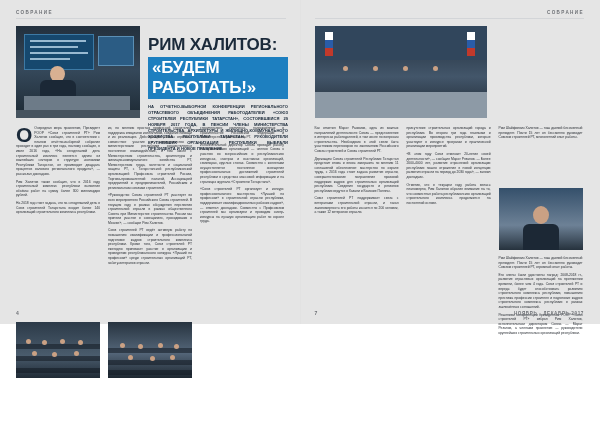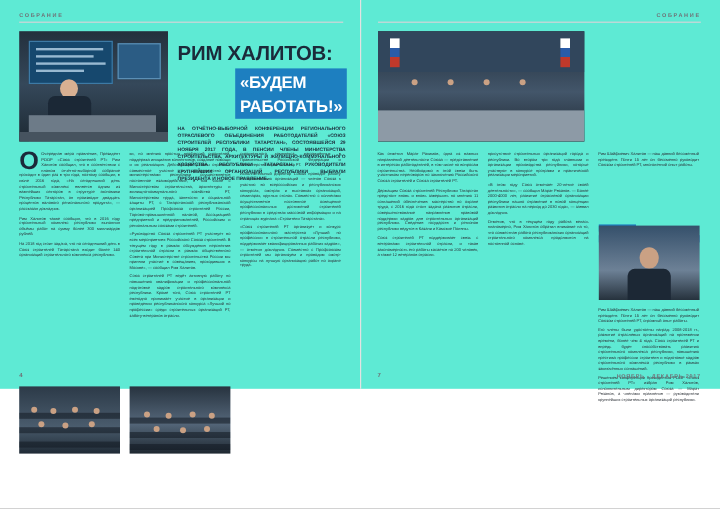--- a/index.html
+++ b/index.html
@@ -1,19 +1,19 @@
 <!DOCTYPE html>
 <html><head>
 <meta charset="utf-8">
 <style>
   html,body{margin:0;padding:0;background:#8a8a8a;}
   body{font-family:"Liberation Sans",sans-serif;}
   .page{position:relative;width:600px;height:424px;background:#ffffff;overflow:hidden;}
   .spread{position:absolute;inset:0;display:flex;}
-  .leaf{position:relative;width:300px;height:324px;background:#5eead4;}
+  .leaf{position:relative;width:300px;height:324px;background:#e5e5e5;}
   .leaf.right{border-left:1px solid #e2e2e2;}
 
   
   .runhead{position:absolute;top:10px;font-size:4.6px;letter-spacing:1.4px;color:#6f7277;font-weight:bold;text-transform:uppercase;}
   .runhead.l{left:16px;}
   .runhead.r{right:16px;}
   .runrule{position:absolute;top:18px;height:1px;background:#d3d5d8;}
   .runrule.l{left:16px;right:14px;}
   .runrule.r{left:14px;right:16px;}
 
@@ -30,21 +30,21 @@
   #photo-speaker .screen .ln{position:absolute;left:5px;height:1.5px;background:#b9d6ea;opacity:.8;}
   #photo-speaker .banner{position:absolute;left:82px;top:10px;width:34px;height:28px;background:#2b5c84;border:1px solid #5b8fb5;}
   #photo-speaker .man-head{position:absolute;left:34px;top:40px;width:15px;height:16px;border-radius:50%;background:#d8b092;}
   #photo-speaker .man-body{position:absolute;left:24px;top:54px;width:36px;height:30px;background:#1b2836;border-radius:6px 6px 0 0;}
   #photo-speaker .podium{position:absolute;left:8px;top:70px;width:106px;height:22px;background:#6d7b88;}
   #photo-speaker .podium2{position:absolute;left:0;top:84px;width:124px;height:8px;background:#46535f;}
 
   
   .headline{position:absolute;left:148px;top:36px;width:140px;}
   .headline .l1{font-size:17px;font-weight:bold;color:#1b2a3a;letter-spacing:-0.2px;line-height:17px;text-transform:uppercase;}
-  .headline .l2{margin-top:4px;display:inline-block;background:#1d7fc0;color:#ffffff;font-size:14px;font-weight:bold;line-height:20px;padding:1px 4px;text-transform:uppercase;letter-spacing:-0.2px;margin-left:48px;}
+  .headline .l2{margin-top:4px;display:inline-block;background:#1d7fc0;color:#ffffff;font-size:17px;font-weight:bold;line-height:20px;padding:1px 4px;text-transform:uppercase;letter-spacing:-0.2px;}
 
   .standfirst{position:absolute;left:148px;top:104px;width:140px;font-size:4.1px;line-height:6px;font-weight:bold;color:#1b2a3a;text-transform:uppercase;text-align:justify;}
 
   
   .col{position:absolute;font-size:3.35px;line-height:4.6px;color:#2a2f35;text-align:justify;}
   .col p{margin:0 0 3px 0;}
   .dropcap{float:left;font-size:21px;line-height:17px;font-weight:bold;color:#1b2a3a;margin:0 2px 0 0;}
 
   #lcol1{left:16px;top:126px;width:84px;height:190px;}
   #lcol2{left:108px;top:126px;width:84px;height:190px;}

